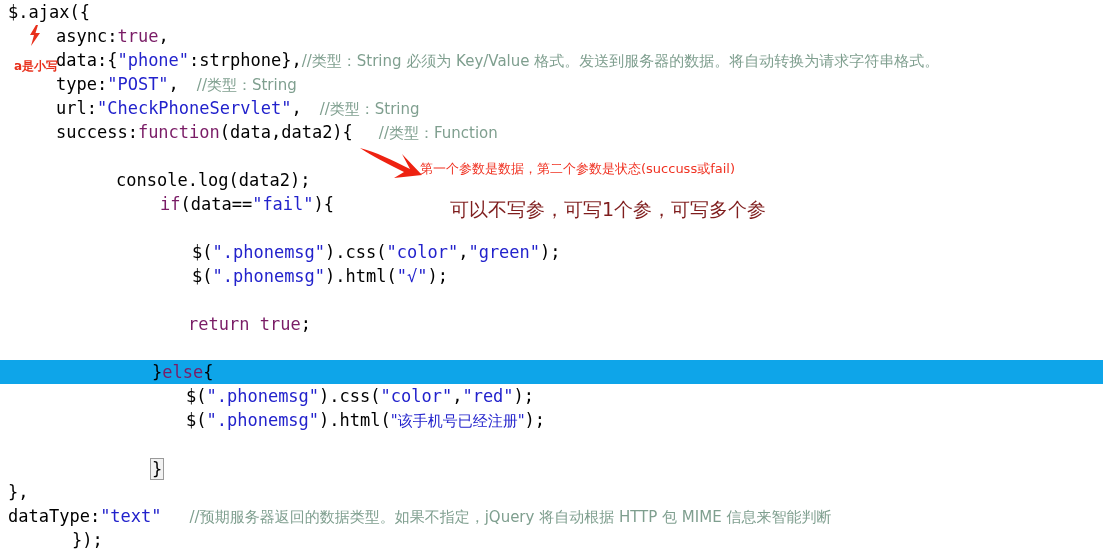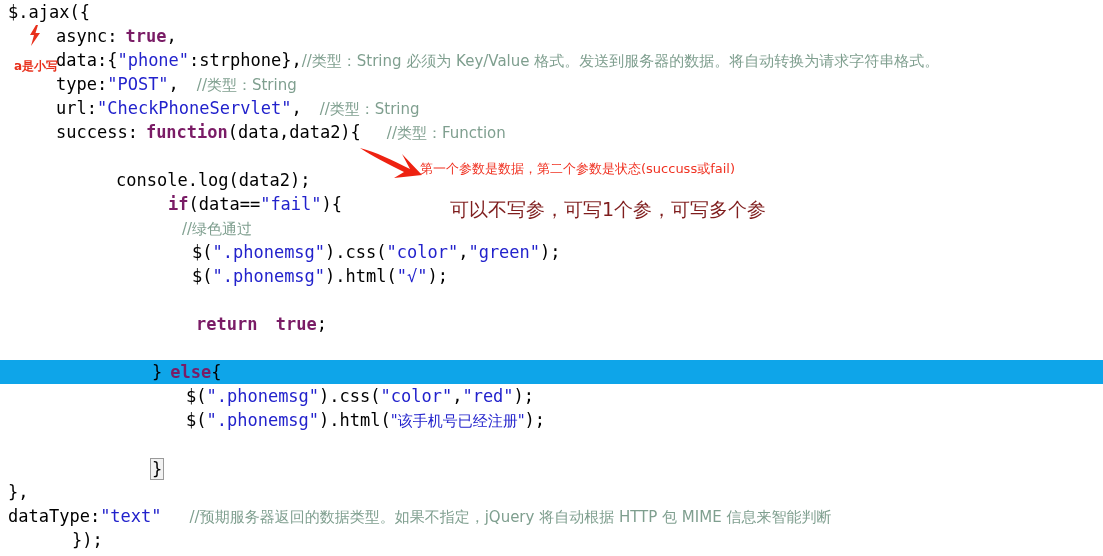--- a/index.html
+++ b/index.html
@@ -31,21 +31,21 @@
     font-size: 17px;
     color: #000000;
   }
   .hl-line {
     background: #0ea5e9;
   }
 
   
   .tok-plain   { color: #000000; }
   .tok-str     { color: #2222cc; }
-  .tok-kw      { color: #7a1c66; font-weight: bold; margin-left: 8px; }
+  .tok-kw      { color: #7a1c66; font-weight: normal; }
   .tok-comment-cn {
     color: #7f9f8f;
     font-family: "DejaVu Sans", "Liberation Sans", sans-serif;
     font-size: 15px;
   }
   .tok-str-cn {
     color: #2222cc;
     font-family: "DejaVu Sans", "Liberation Sans", sans-serif;
     font-size: 15px;
   }
@@ -122,21 +122,20 @@
 
   <div class="line" style="top:96px"><span style="padding-left:56px"></span><span class="tok-plain">url:</span><span class="tok-str">"CheckPhoneServlet"</span><span class="tok-plain">,</span><span style="padding-left:18px"></span><span class="tok-comment-cn">//类型：String</span></div>
 
   <div class="line" style="top:120px"><span style="padding-left:56px"></span><span class="tok-plain">success:</span><span class="tok-kw">function</span><span class="tok-plain">(data,data2){</span><span style="padding-left:26px"></span><span class="tok-comment-cn">//类型：Function</span></div>
 
 
   <div class="line" style="top:168px"><span style="padding-left:116px"></span><span class="tok-plain">console.log(data2);</span></div>
 
   <div class="line" style="top:192px"><span style="padding-left:160px"></span><span class="tok-kw">if</span><span class="tok-plain">(data==</span><span class="tok-str">"fail"</span><span class="tok-plain">){</span></div>
 
-  <div class="line" style="top:216px"><span style="padding-left:182px"></span><span class="tok-comment-cn">//绿色通过</span></div>
 
   <div class="line" style="top:240px"><span style="padding-left:192px"></span><span class="tok-plain">$(</span><span class="tok-str">".phonemsg"</span><span class="tok-plain">).css(</span><span class="tok-str">"color"</span><span class="tok-plain">,</span><span class="tok-str">"green"</span><span class="tok-plain">);</span></div>
 
   <div class="line" style="top:264px"><span style="padding-left:192px"></span><span class="tok-plain">$(</span><span class="tok-str">".phonemsg"</span><span class="tok-plain">).html(</span><span class="tok-str">"√"</span><span class="tok-plain">);</span></div>
 
   <div class="line" style="top:288px"></div>
 
   <div class="line" style="top:312px"><span style="padding-left:188px"></span><span class="tok-kw">return</span><span class="tok-plain"> </span><span class="tok-kw">true</span><span class="tok-plain">;</span></div>
 
   <div class="line" style="top:336px"></div>

